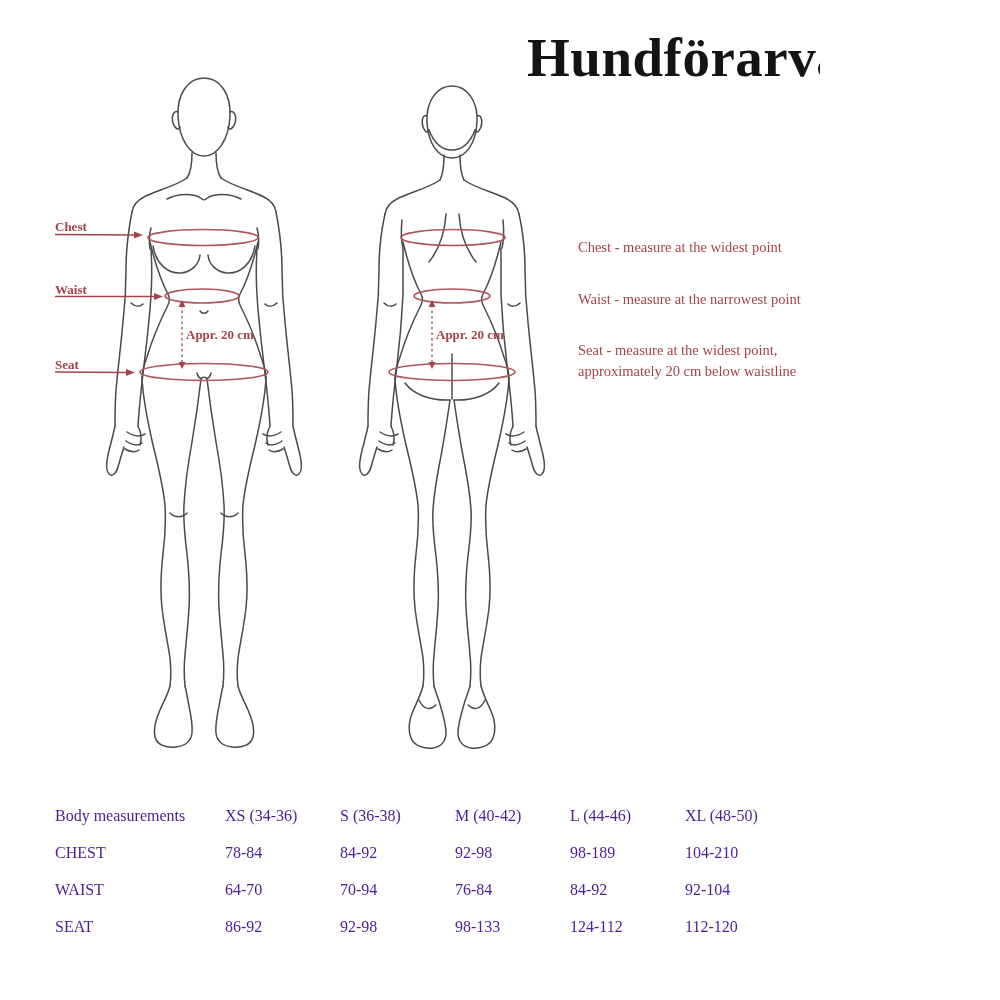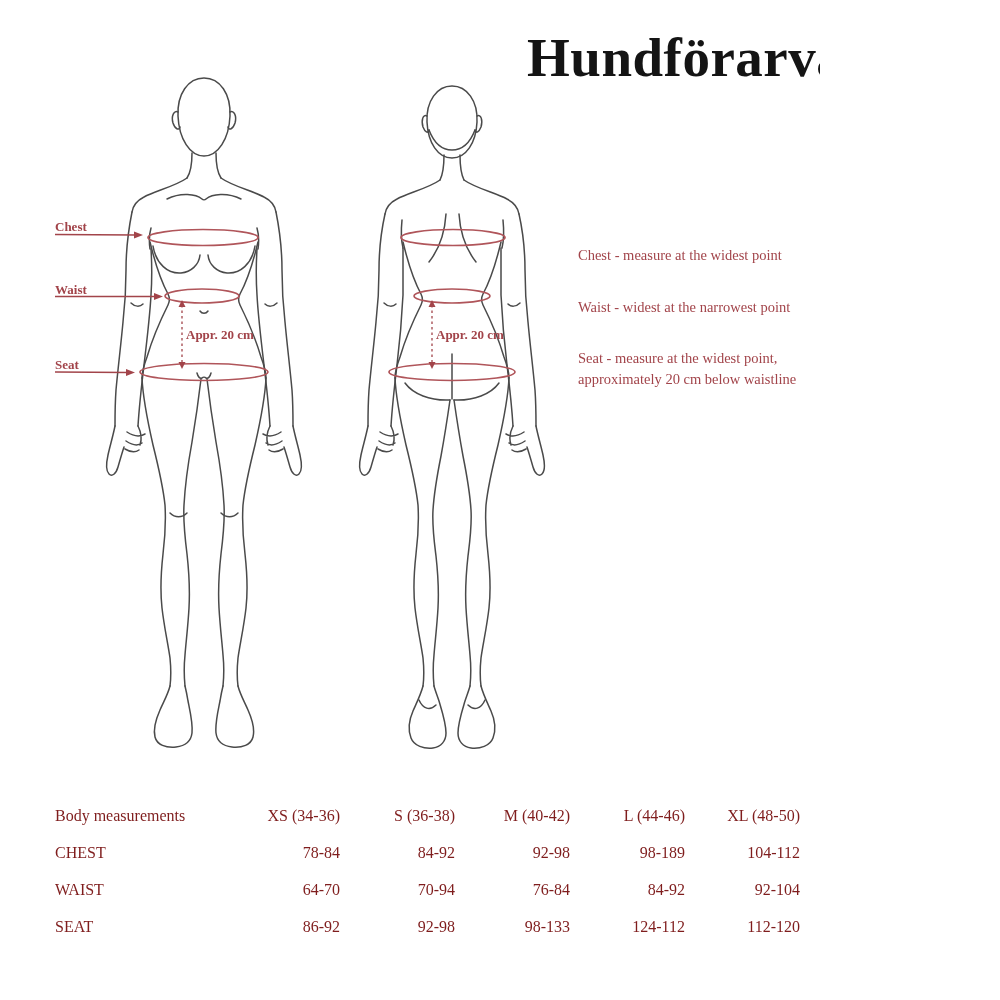--- a/index.html
+++ b/index.html
@@ -24,28 +24,28 @@
   .lbl-chest{left:55px;top:220px;}
   .lbl-waist{left:55px;top:283px;}
   .lbl-seat{left:55px;top:358px;}
   .lbl-appr-front{left:186px;top:328px;}
   .lbl-appr-back{left:436px;top:328px;}
 
   .instructions{
     position:absolute;left:578px;top:237px;width:276px;
     color:#a2444a;font-size:14.5px;line-height:1.42;
   }
-  .instructions p{margin:8px 0 31px 0;}
+  .instructions p{margin:0 0 31px 0;}
 
   .size-table{
     position:absolute;left:55px;top:797px;border-collapse:collapse;
-    color:#7f1d1d;font-size:16px;
+    color:#4c1d95;font-size:16px;
   }
   .size-table th,.size-table td{
-    font-weight:normal;height:37px;padding:0;text-align:right;white-space:nowrap;
+    font-weight:normal;height:37px;padding:0;text-align:left;white-space:nowrap;
   }
   .size-table .rowhead{text-align:left;width:170px;}
   .size-table .valcol{width:115px;}
 </style>
 </head>
 <body>
 
 <div class="page">
 
   <svg class="figures-svg" viewBox="0 0 1000 780" aria-hidden="true">
@@ -139,21 +139,21 @@
   </div>
 
   <span class="red-label lbl-chest">Chest</span>
   <span class="red-label lbl-waist">Waist</span>
   <span class="red-label lbl-seat">Seat</span>
   <span class="red-label lbl-appr-front">Appr. 20 cm</span>
   <span class="red-label lbl-appr-back">Appr. 20 cm</span>
 
   <div class="instructions">
     <p>Chest - measure at the widest point</p>
-    <p>Waist - widest at the narrowest point</p>
+    <p>Waist - measure at the narrowest point</p>
     <p>Seat - measure at the widest point, approximately 20 cm below waistline</p>
   </div>
 
   <table class="size-table">
     <thead>
       <tr>
         <th class="rowhead">Body measurements</th>
         <th class="valcol">XS (34-36)</th>
         <th class="valcol">S (36-38)</th>
         <th class="valcol">M (40-42)</th>
@@ -161,21 +161,21 @@
         <th class="valcol">XL (48-50)</th>
       </tr>
     </thead>
     <tbody>
       <tr>
         <td class="rowhead">CHEST</td>
         <td class="valcol">78-84</td>
         <td class="valcol">84-92</td>
         <td class="valcol">92-98</td>
         <td class="valcol">98-189</td>
-        <td class="valcol">104-112</td>
+        <td class="valcol">104-210</td>
       </tr>
       <tr>
         <td class="rowhead">WAIST</td>
         <td class="valcol">64-70</td>
         <td class="valcol">70-94</td>
         <td class="valcol">76-84</td>
         <td class="valcol">84-92</td>
         <td class="valcol">92-104</td>
       </tr>
       <tr>

